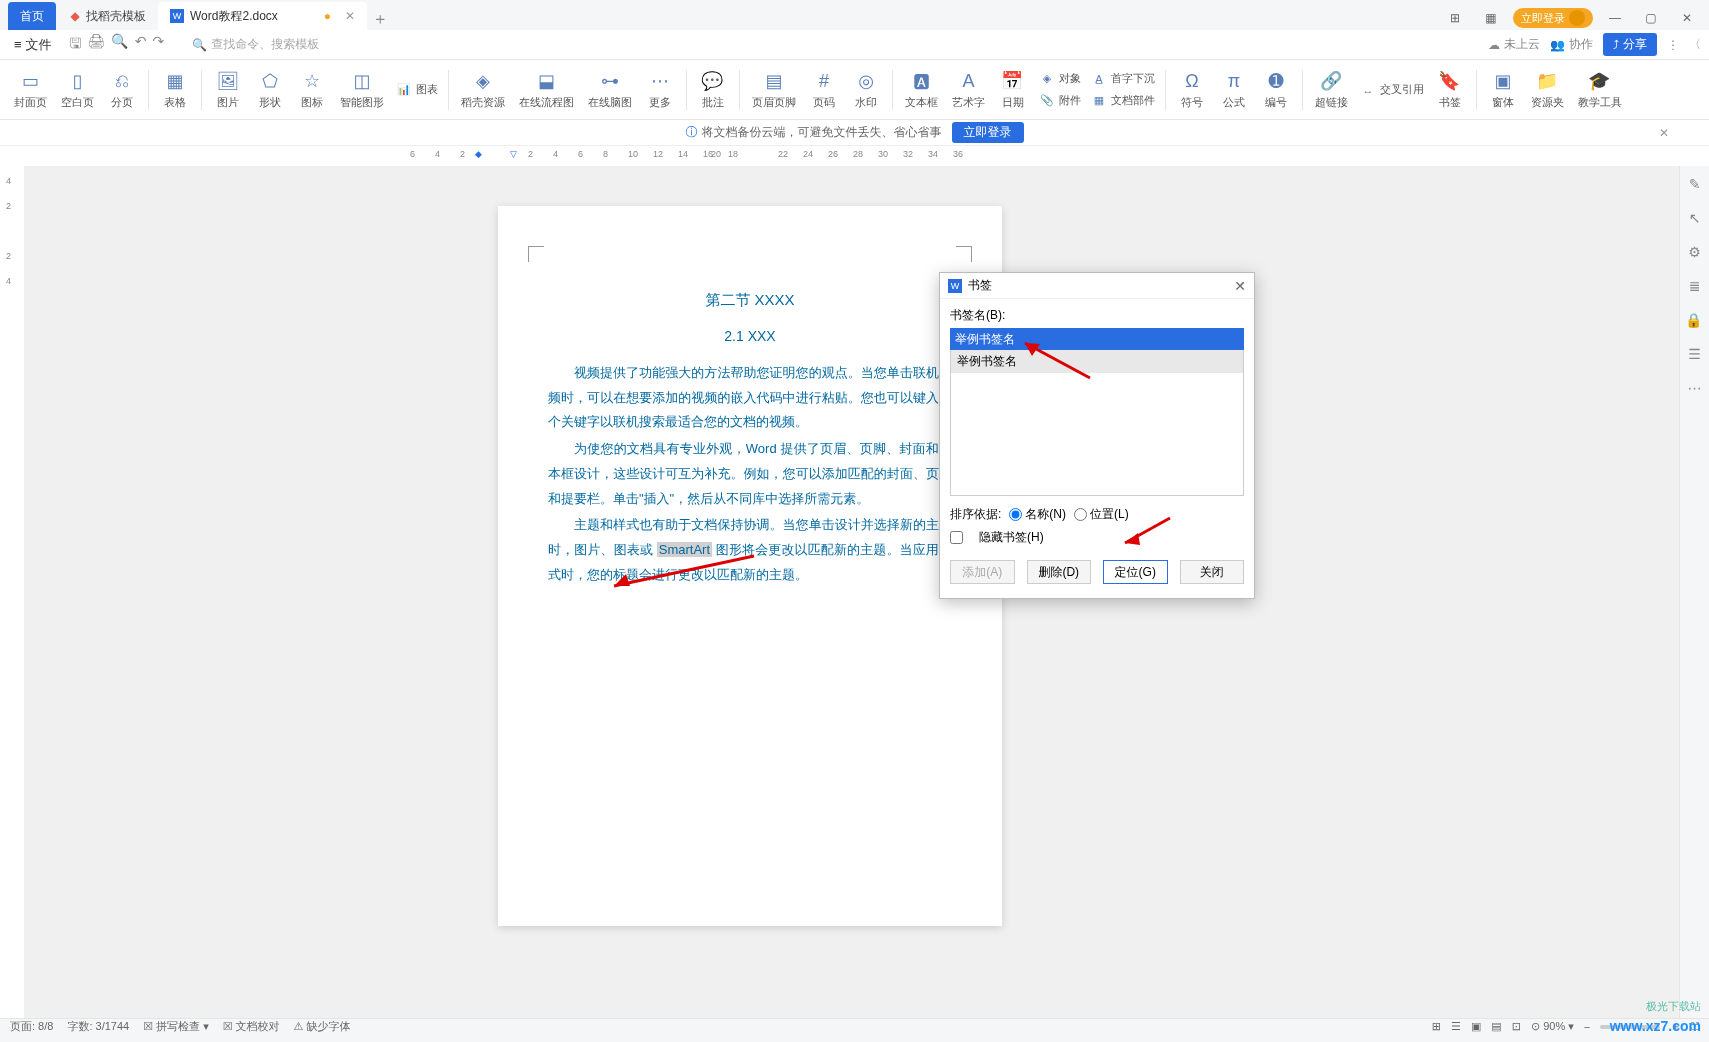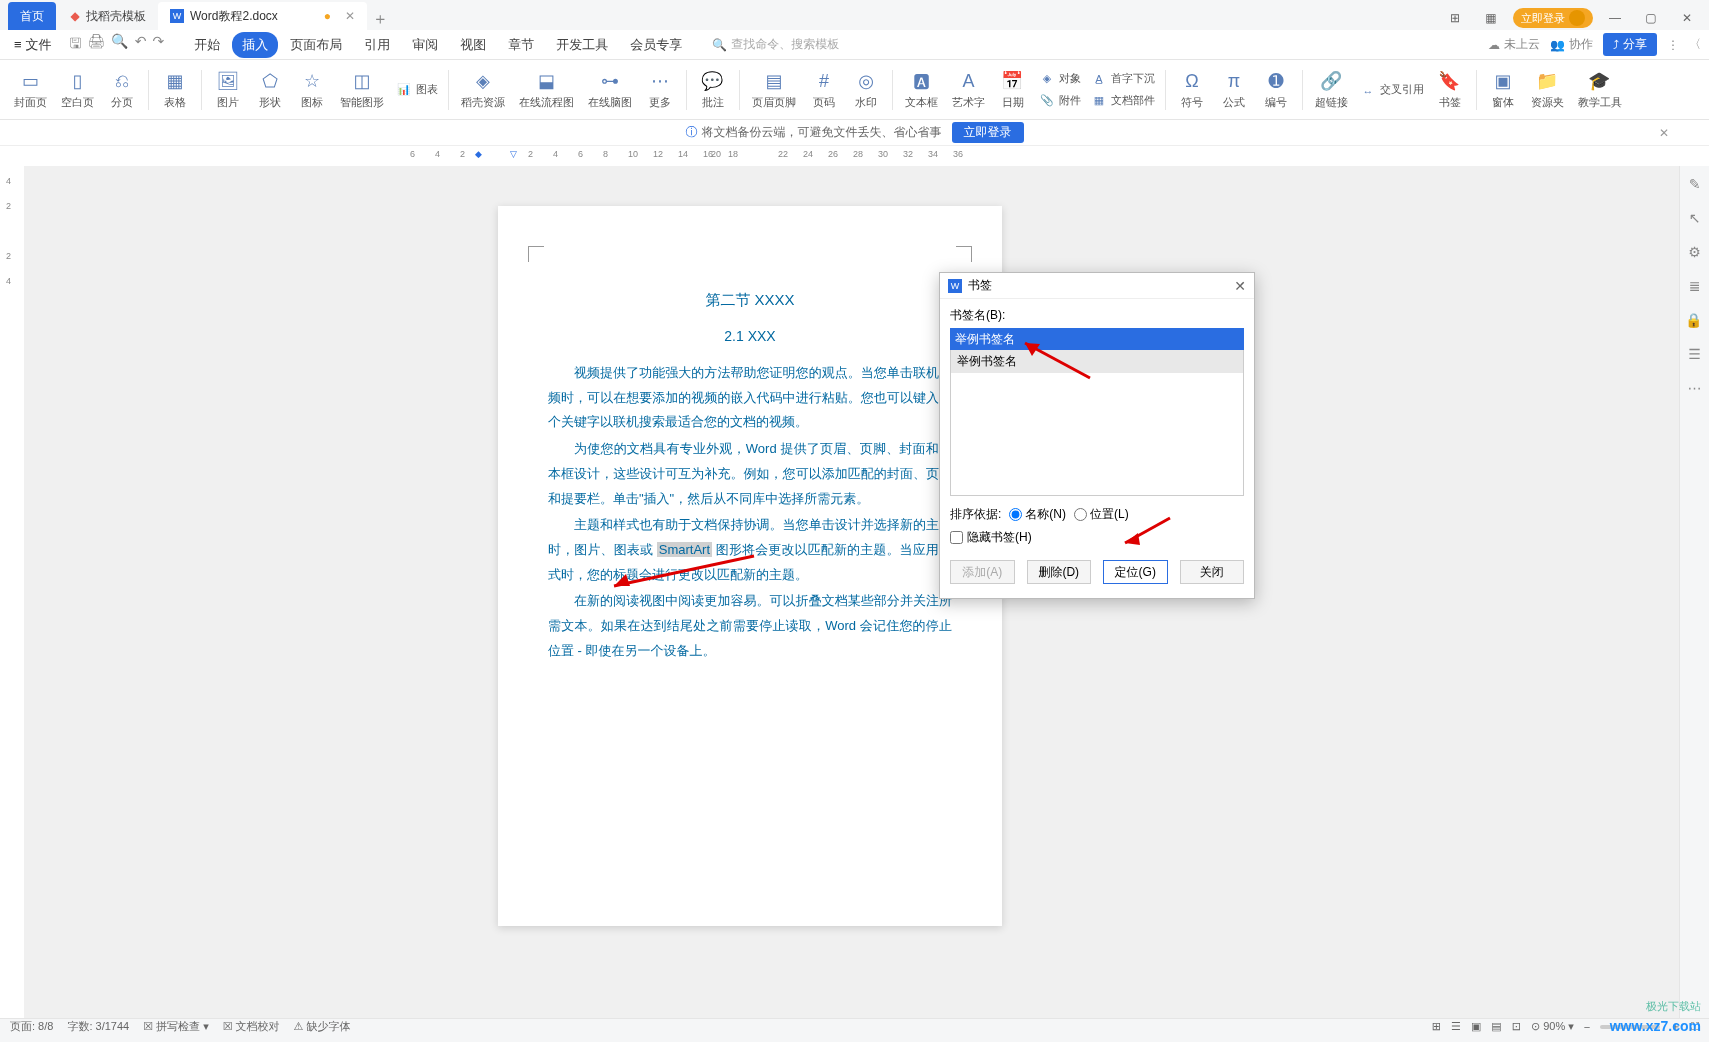--- a/index.html
+++ b/index.html
@@ -60,21 +60,21 @@
 .dialog-title{height:26px;display:flex;align-items:center;padding:0 8px;background:#fff;border-bottom:1px solid #eee}
 .dialog-title .dicon{width:14px;height:14px;background:#2a6de1;color:#fff;font-size:9px;display:flex;align-items:center;justify-content:center;margin-right:6px}
 .dialog-title .dclose{margin-left:auto;cursor:pointer;color:#666;font-size:14px}
 .dialog-body{padding:8px 10px}
 .dlabel{margin-bottom:4px}
 .dinput{width:100%;height:22px;border:1px solid #2a6de1;padding:0 4px;background:#2a6de1;color:#fff;font-size:12px}
 .dlist{border:1px solid #ccc;border-top:none;height:146px;background:#fff;overflow:auto}
 .dlist-item{padding:3px 6px;background:#e8e8e8}
 .dsort{margin:10px 0 6px;display:flex;align-items:center;gap:8px}
 .dsort label{display:flex;align-items:center;gap:3px}
-.dcheck{display:flex;align-items:center;gap:4px;margin-bottom:14px}
+.dcheck{display:flex;align-items:center;gap:16px;margin-bottom:14px}
 .dbuttons{display:flex;gap:12px;justify-content:space-between;padding-bottom:6px}
 .dbtn{flex:1;height:24px;border:1px solid #ccc;background:#f5f5f5;font-size:12px;cursor:pointer}
 .dbtn.disabled{color:#aaa}
 .dbtn.active{border:1px solid #2a6de1;background:#fff}
 .arrow{position:absolute;pointer-events:none}
 .watermark{position:absolute;right:8px;bottom:28px;font-size:11px;color:#2a8;opacity:.7}
 .logo-water{position:absolute;right:8px;bottom:8px;font-size:14px;font-weight:bold}
 .logo-water .c{color:#1e90ff}
 </style>
 </head>
@@ -110,31 +110,20 @@
   <div class="menu-file">
     <span>≡</span>
     <span>文件</span>
   </div>
   <div class="qa-icons">
     <span>🖫</span>
     <span>🖨</span>
     <span>🔍</span>
     <span>↶</span>
     <span>↷</span>
-  </div>
-  <div class="menu-tabs">
-    <div class="menu-tab">开始</div>
-    <div class="menu-tab active">插入</div>
-    <div class="menu-tab">页面布局</div>
-    <div class="menu-tab">引用</div>
-    <div class="menu-tab">审阅</div>
-    <div class="menu-tab">视图</div>
-    <div class="menu-tab">章节</div>
-    <div class="menu-tab">开发工具</div>
-    <div class="menu-tab">会员专享</div>
   </div>
   <div class="search-box">
     <span>🔍</span>
     <span>查找命令、搜索模板</span>
   </div>
   <div class="menubar-right">
     <div class="cloud-btn">
       <span>☁</span>
       <span>未上云</span>
     </div>
@@ -349,21 +338,20 @@
     <div class="page">
       <div class="corner tl"></div>
       <div class="corner tr"></div>
       <h2>第二节  XXXX</h2>
       <h3>2.1 XXX</h3>
       <p>视频提供了功能强大的方法帮助您证明您的观点。当您单击联机视频时，可以在想要添加的视频的嵌入代码中进行粘贴。您也可以键入一个关键字以联机搜索最适合您的文档的视频。</p>
       <p>为使您的文档具有专业外观，Word 提供了页眉、页脚、封面和文本框设计，这些设计可互为补充。例如，您可以添加匹配的封面、页眉和提要栏。单击"插入"，然后从不同库中选择所需元素。</p>
       <p>
         <span>主题和样式也有助于文档保持协调。当您单击设计并选择新的主题时，图片、图表或 </span><span class="highlight">SmartArt</span><span> 图形将会更改以匹配新的主题。当应用样式时，您的标题会进行更改以匹配新的主题。</span>
       </p>
-      <p>在新的阅读视图中阅读更加容易。可以折叠文档某些部分并关注所需文本。如果在达到结尾处之前需要停止读取，Word 会记住您的停止位置 - 即使在另一个设备上。</p>
     </div>
 
     <svg class="arrow" style="left:580px;top:380px;width:160px;height:50px">
         <line x1="150" y1="10" x2="10" y2="40" stroke="#d00" stroke-width="3"></line>
         <polygon points="10,40 22,28 26,40" fill="#d00"></polygon>
       </svg>
   </div>
   <div class="sidebar-right">
     <div class="tool">✎</div>
     <div class="tool">↖</div>

